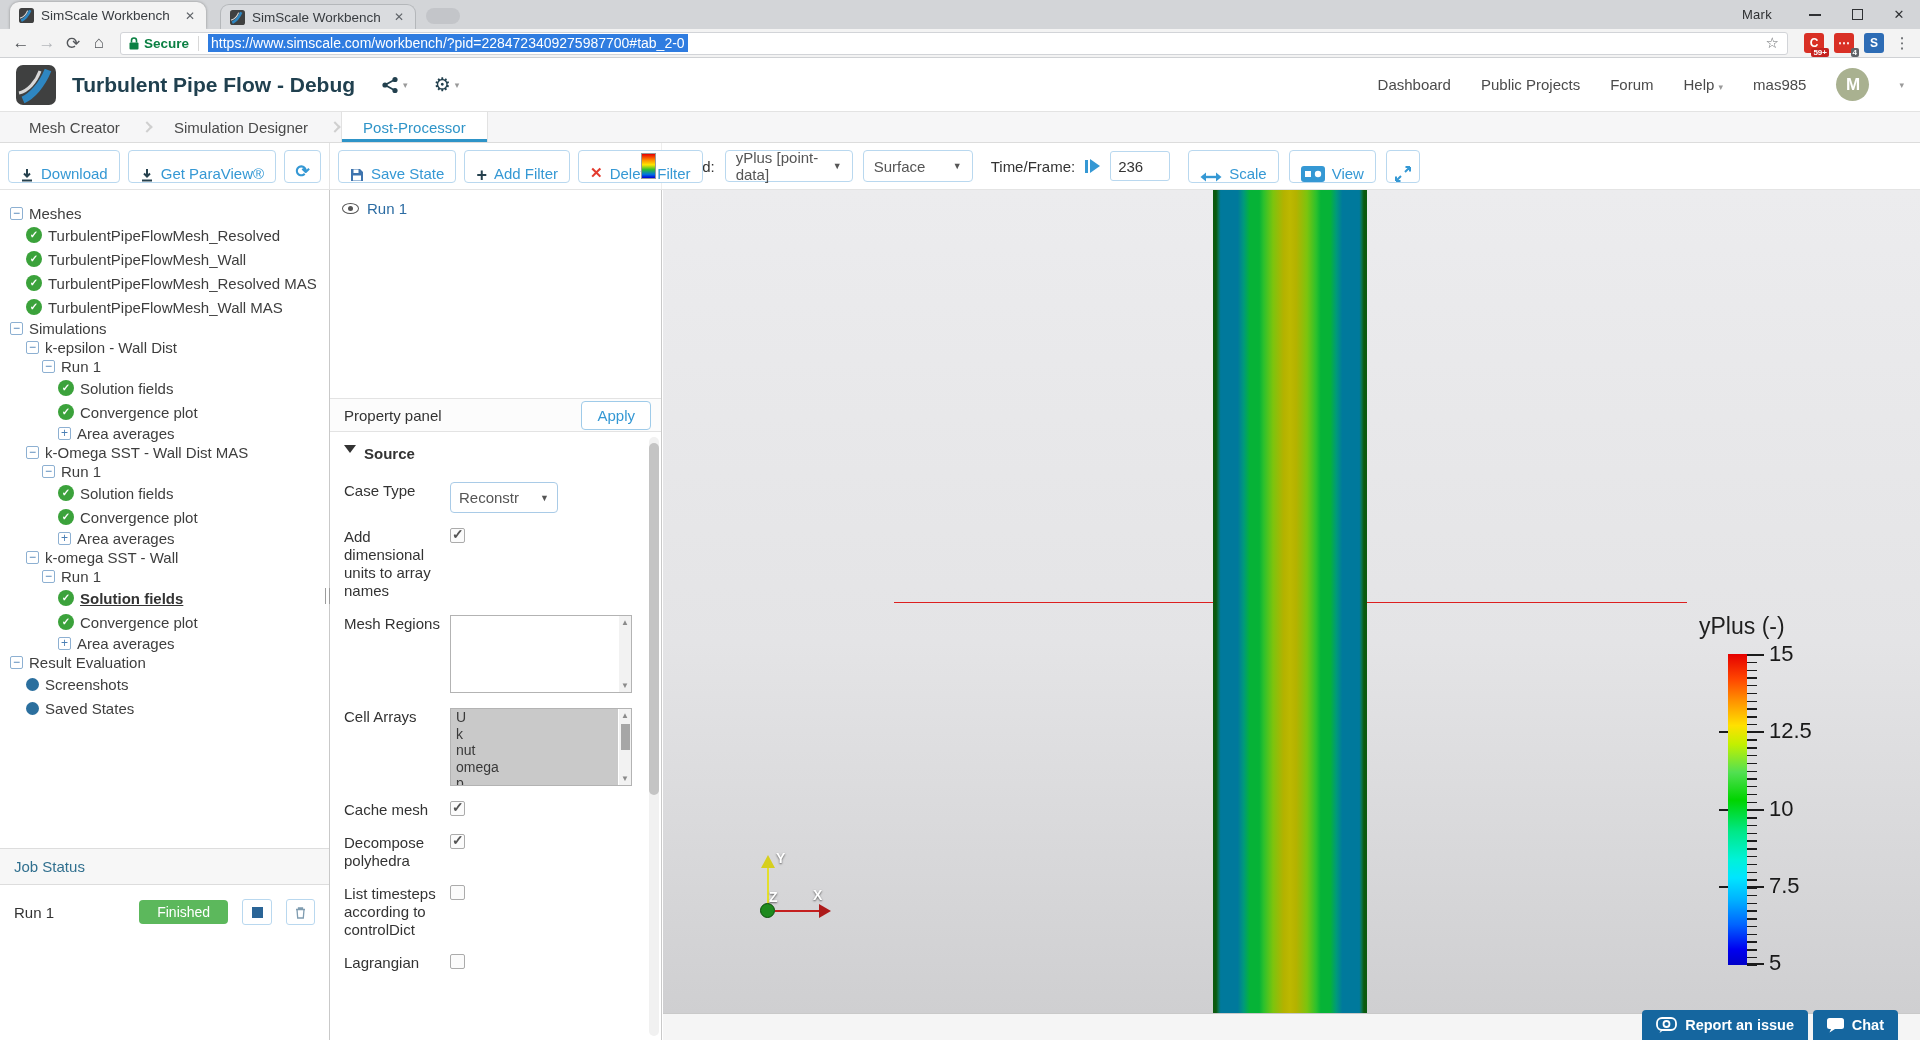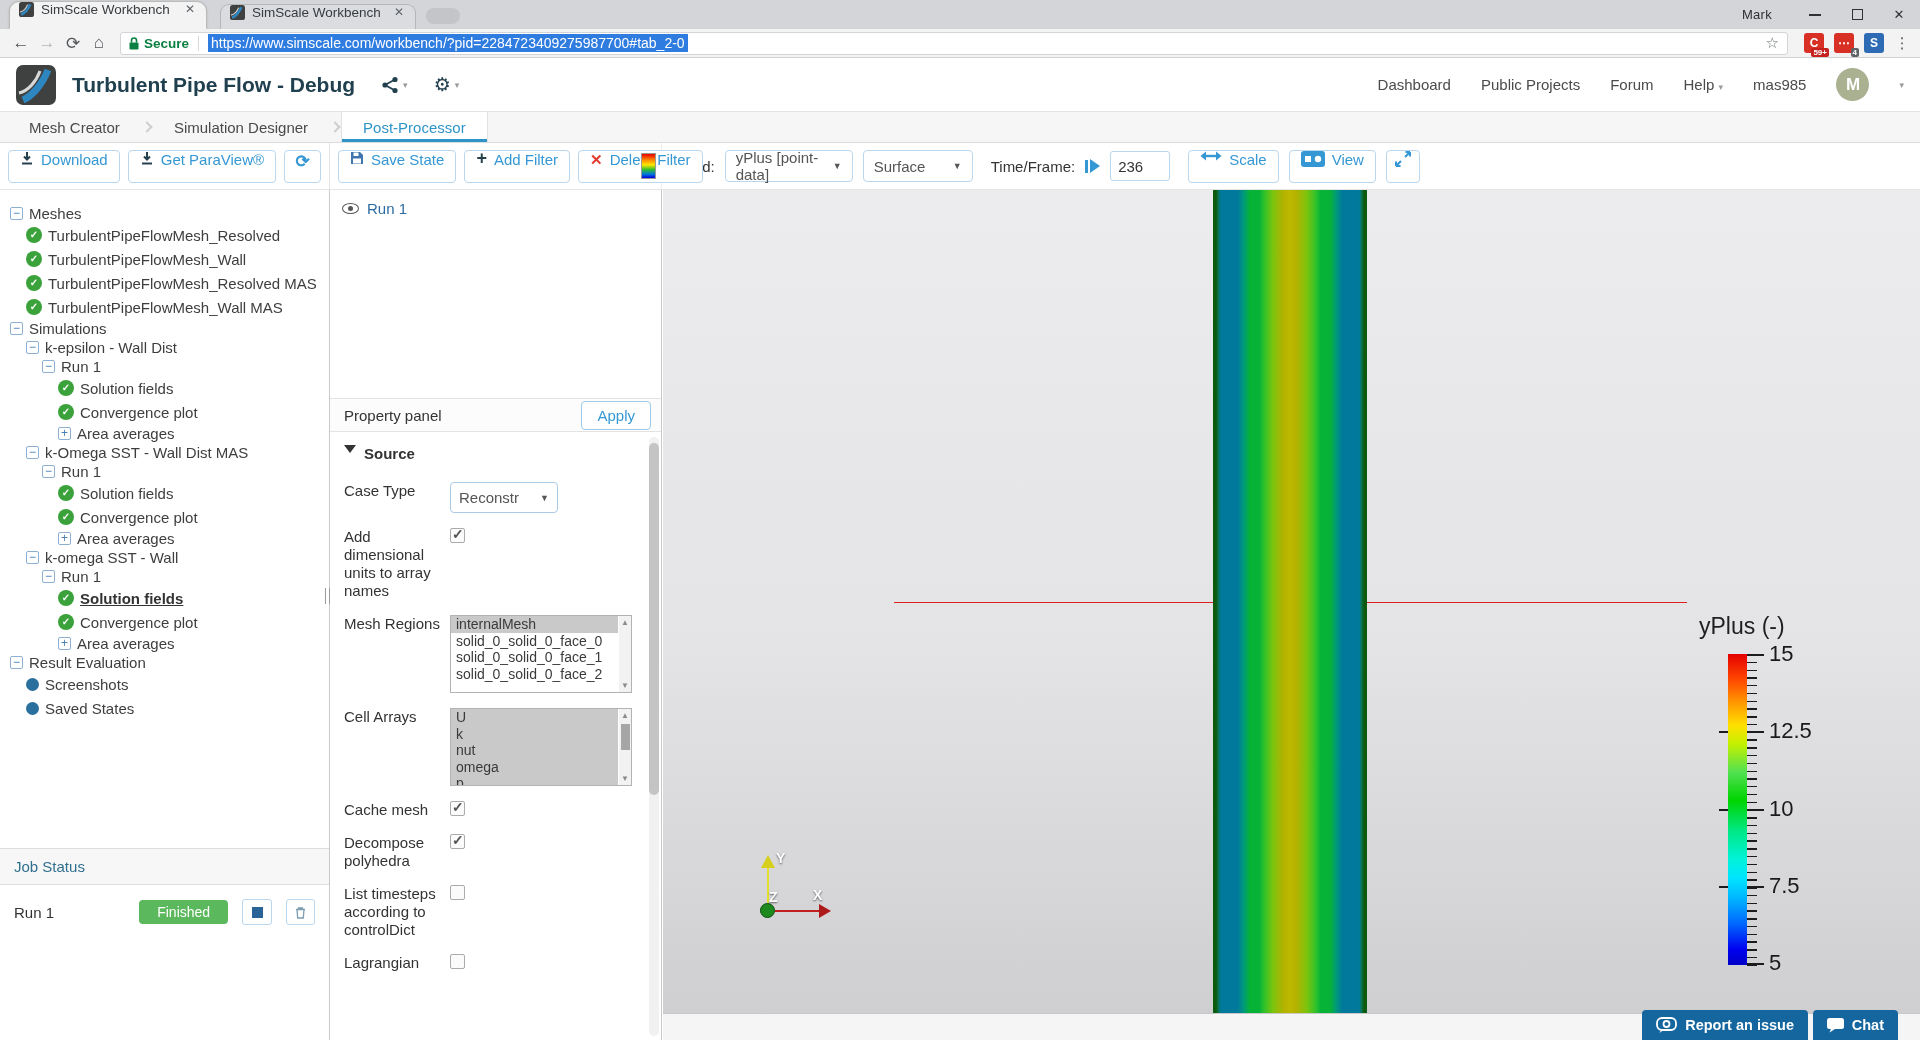--- a/index.html
+++ b/index.html
@@ -1,21 +1,21 @@
 <!DOCTYPE html>
 <html><head>
 <meta charset="utf-8">
 <style>
   * { margin:0; padding:0; box-sizing:border-box; }
   html,body { width:1920px; height:1040px; overflow:hidden; font-family:"Liberation Sans",sans-serif; background:#fff; }
   .screen { position:relative; width:1920px; height:1040px; overflow:hidden; }
 
   
   .tabstrip { position:absolute; left:0; top:0; right:0; height:29px; background:#d3d5d8; display:flex; align-items:flex-end; padding-left:10px; }
-  .btab { width:196px; height:27px; border-radius:9px 9px 0 0; display:flex; gap:7px; padding:0 9px; font-size:13.5px; color:#383c40; }
+  .btab { width:196px; height:27px; border-radius:9px 9px 0 0; display:flex; align-items:center; gap:7px; padding:0 9px; font-size:13.5px; color:#383c40; }
   .btab.active { background:#f3f3f3; box-shadow:0 0 3px rgba(0,0,0,.35); }
   .btab.inactive { background:#dadcdf; border:1px solid #b4b7ba; border-bottom:none; margin-left:14px; height:25px; }
   .btab .ttl { flex:1; white-space:nowrap; overflow:hidden; }
   .btab .cls { color:#5f6368; font-size:12px; padding:0 2px; }
   .newtab-stub { width:34px; height:16px; background:#c3c5c9; border-radius:8px; margin:0 0 5px 10px; }
   .ts-right { margin-left:auto; display:flex; align-items:center; height:29px; }
   .profile-name { font-size:13px; color:#2d2f31; margin-right:22px; letter-spacing:.3px; }
   .winbtn { width:42px; height:29px; display:flex; align-items:center; justify-content:center; color:#2f3134; font-size:13px; }
   .winbtn .mini { width:12px; height:0; border-top:2px solid #2f3134; display:block; }
   .winbtn .maxi { width:11px; height:11px; border:1.5px solid #2f3134; display:block; }
@@ -47,21 +47,21 @@
   .wb-tabs { position:absolute; left:0; top:112px; right:0; height:31px; background:#f6f6f7; border-bottom:1px solid #dcdcdc; display:flex; padding-left:8px; font-size:15px; color:#4a4a4a; }
   .wtab { display:flex; align-items:center; padding:0 21px; }
   .wtab.active { background:#fff; color:#2e94c8; box-shadow:inset 0 -3px 0 #2e94c8; border-left:1px solid #e2e2e2; border-right:1px solid #e2e2e2; }
   .wsep { width:8px; height:8px; border-top:2px solid #cfcfcf; border-right:2px solid #cfcfcf; transform:rotate(45deg); align-self:center; margin:0 2px; }
 
   
   .toolbar-row { position:absolute; left:0; top:143px; right:0; height:47px; background:#fff; border-bottom:1px solid #e4e4e4; display:flex; }
   .tb-left { width:330px; display:flex; align-items:center; gap:8px; padding:0 8px; border-right:1px solid #e4e4e4; }
   .tb-mid { width:332px; display:flex; align-items:center; gap:8px; padding:0 8px; border-right:1px solid #eee; position:relative; }
   .tb-right { flex:1; display:flex; align-items:center; gap:10px; padding:0 16px; }
-  .btn { height:33px; border:1px solid #b9d8ef; border-radius:4px; background:#fff; color:#3598d4; font-size:15px; display:inline-flex; align-items:flex-start; gap:7px; padding:0 11px; white-space:nowrap; }
+  .btn { height:33px; border:1px solid #b9d8ef; border-radius:4px; background:#fff; color:#3598d4; font-size:15px; display:inline-flex; align-items:flex-end; gap:7px; padding:0 11px; white-space:nowrap; }
   .btn.icon-only { width:38px; justify-content:center; padding:0; }
   .plus-glyph { color:#26414e; font-size:18px; font-weight:bold; line-height:14px; }
   .x-glyph { color:#e33b2e; font-size:15px; font-weight:bold; }
   .refresh-glyph { font-size:17px; color:#3598d4; font-weight:bold; }
   .rainbow { position:absolute; right:5px; top:10px; width:15px; height:26px; border:1px solid #999; background:linear-gradient(180deg,#e80000 0%,#ff8a00 25%,#ffe600 45%,#2fbf2f 65%,#0073e0 85%,#0000d8 100%); }
   .tblabel { color:#333; font-size:15px; }
   .selbox { height:32px; border:1px solid #b9d8ef; border-radius:4px; color:#555; font-size:15px; display:flex; align-items:center; justify-content:space-between; padding:0 10px; gap:10px; }
   .sel-caret { font-size:9px; color:#555; }
   .play-glyph { display:flex; align-items:center; }
   .play-glyph .bar { width:3px; height:13px; background:#3598d4; margin-right:2px; }
@@ -475,26 +475,20 @@
           <span class="sel-caret">▼</span>
         </span>
       </div>
       <div class="frow">
         <span class="flabel">Add dimensional units to array names</span>
         <span class="fctrl"><span class="cbx on"></span></span>
       </div>
       <div class="frow">
         <span class="flabel">Mesh Regions</span>
         <span class="fctrl listbox" id="mesh-list">
-          <span class="inner" style="display:block">
-              <div class="opt sel">internalMesh</div>
-              <div class="opt">solid_0_solid_0_face_0</div>
-              <div class="opt">solid_0_solid_0_face_1</div>
-              <div class="opt">solid_0_solid_0_face_2</div>
-            </span>
           <span class="lb-rail">
               <span>▲</span>
               <span>▼</span>
             </span>
         </span>
       </div>
       <div class="frow">
         <span class="flabel">Cell Arrays</span>
         <span class="fctrl listbox" id="cell-list">
           <span class="inner" style="display:block">

